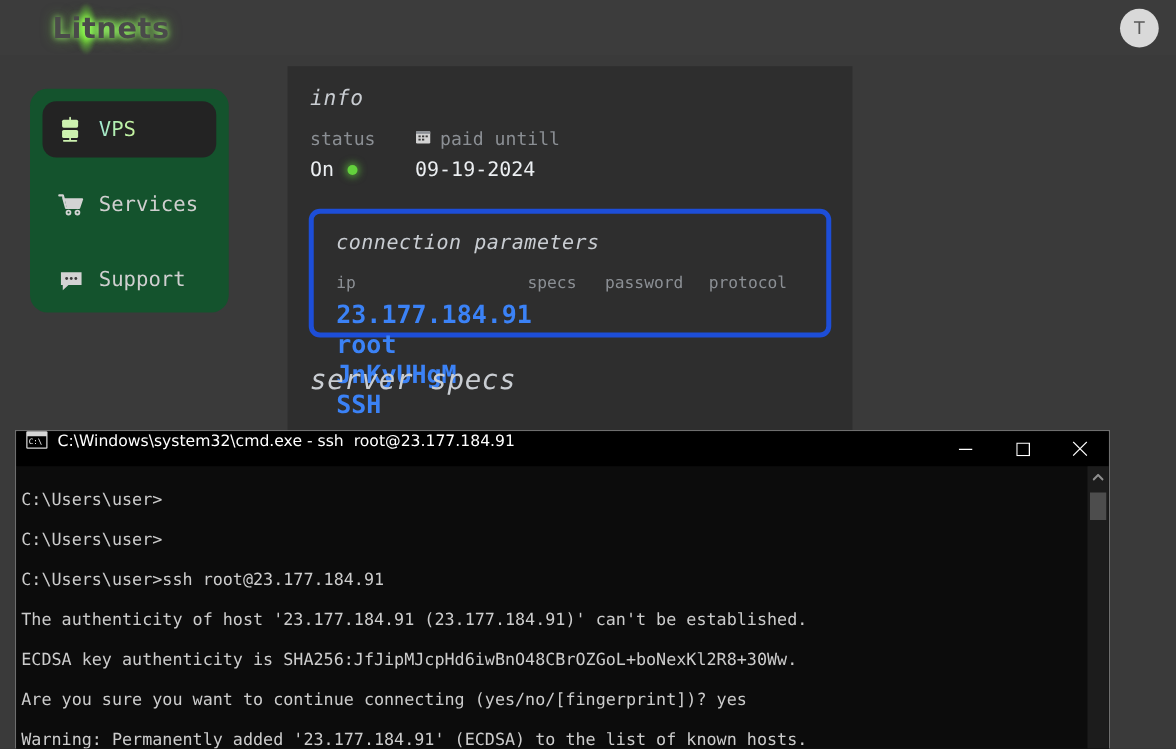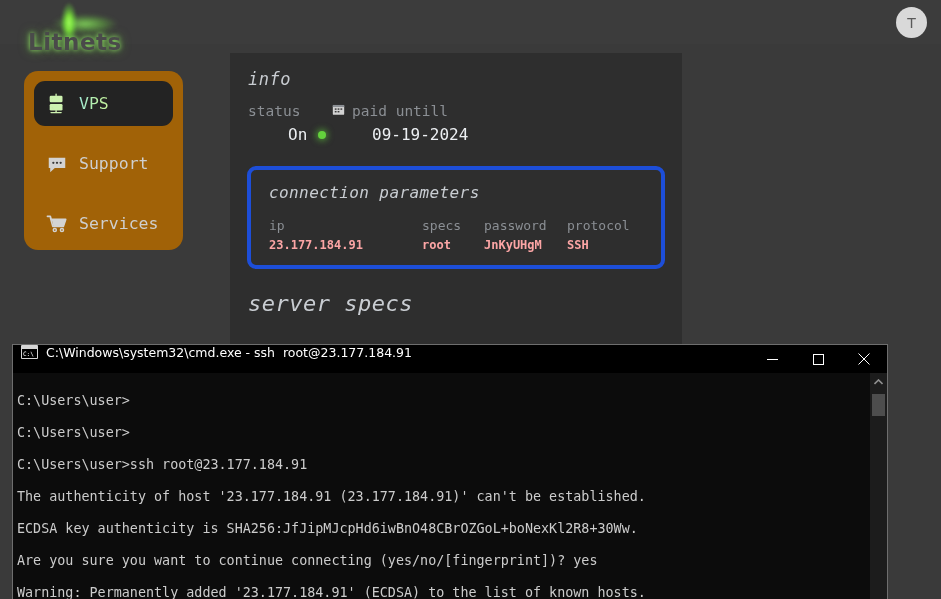--- a/index.html
+++ b/index.html
@@ -23,39 +23,38 @@
     position: absolute; left: 28px; top: -6px; width: 26px; height: 54px;
     background: radial-gradient(ellipse 11px 27px at 50% 50%, #b4ff66 0%, #7ee03a 26%, rgba(110,220,60,.45) 52%, rgba(90,200,50,0) 78%);
     filter: blur(1px);
   }
   .logo-glow2 {
     position: absolute; left: 16px; top: 10px; width: 82px; height: 24px;
     background: radial-gradient(ellipse 41px 12px at 50% 50%, rgba(150,255,100,.75) 0%, rgba(120,230,70,.38) 45%, rgba(110,220,60,0) 80%);
     filter: blur(2px);
   }
   .logo-text {
-    position: absolute; left: 0; top: 8px;
+    position: absolute; left: 14px; top: 8px;
     font-family: "DejaVu Sans", sans-serif;
     font-weight: bold; font-size: 23px; letter-spacing: .5px;
     color: #4a4a4a;
     text-shadow: 0 0 5px rgba(160,255,110,.85), 0 0 11px rgba(120,230,70,.55);
-    margin-top: 19px;
   }
   .avatar {
     position: absolute; right: 14px; top: 7px;
     width: 31px; height: 31px; border-radius: 50%;
     background: #d9d9d9;
     display: flex; align-items: center; justify-content: center;
     font-family: "DejaVu Sans", sans-serif; font-size: 14px; color: #5a5a5a;
   }
 
   
   .sidebar {
     position: absolute; left: 24px; top: 71px; width: 159px; height: 179px;
-    background: #a16207; border-radius: 14px;
+    background: #14532d; border-radius: 14px;
     padding: 10px 10px;
   }
   .nav-item {
     display: flex; align-items: center; gap: 11px;
     height: 45px; padding: 0 12px; border-radius: 11px;
     margin-bottom: 15px;
     color: #cfcfcf; font-size: 16.5px;
     font-family: "DejaVu Sans Mono", monospace;
   }
   .nav-item.active { background: #232323; }
@@ -71,33 +70,33 @@
     background: #2e2e2e; overflow: hidden;
   }
   .card-title {
     font-style: italic; font-size: 17px; color: #c9cdd2;
     padding: 16px 0 0 18px; letter-spacing: .5px;
   }
   .info-grid { padding: 14px 0 0 18px; }
   .info-hdr { display: flex; align-items: center; font-size: 14.5px; color: #8b8f94; }
   .info-hdr .c1 { width: 84px; }
   .info-hdr .cal { margin-right: 7px; display:inline-block; vertical-align:-2px; }
-  .info-val { display: flex; align-items: flex-end; font-size: 16px; color: #eceff2; margin-top: 6px; margin-left: 40px; }
+  .info-val { display: flex; align-items: flex-end; font-size: 16px; color: #eceff2; margin-top: 6px; }
   .info-val .c1 { width: 84px; display: flex; align-items: center; gap: 11px; }
   .dot { width: 8px; height: 8px; border-radius: 50%; background: #63d13c;
          box-shadow: 0 0 6px 2px rgba(99,209,60,.55); }
 
   .conn-box {
     margin: 22px 0 0 17px; width: 418px; height: 103px;
     border: 4px solid #1d4ed8; border-radius: 9px; padding: 13px 0 0 18px;
   }
   .conn-title { font-style: italic; font-size: 16px; color: #c9cdd2; letter-spacing:.4px; }
   .conn-hdr, .conn-val { display: flex; font-size: 13px; }
   .conn-hdr { color: #8b8f94; margin-top: 16px; }
-  .conn-val { color: #fca5a5; font-size: 12px; margin-top: 5px; font-weight: 600; }
+  .conn-val { color: #3b82f6; font-size: 20px; margin-top: 5px; font-weight: 600; flex-direction: column; }
   .col-ip { width: 153px; }
   .col-login { width: 62px; }
   .col-pass { width: 83px; }
   .col-proto { width: 60px; }
   .specs-title { font-style: italic; font-size: 22px; color: #c9cdd2; padding: 22px 0 0 18px; letter-spacing:.5px; }
 
   
   .cmd {
     position: absolute; left: 12px; top: 344px; width: 876px; height: 255px;
     background: #000; border: 1px solid #6e6e6e; border-bottom: none;
@@ -178,39 +177,39 @@
           <path d="M11 19.2v2M5.5 21.4h11" stroke="#cdf2b0" stroke-width="1.5" stroke-linecap="round"></path>
           <path d="M11 1.2v1.6" stroke="#cdf2b0" stroke-width="1.5" stroke-linecap="round"></path>
         </svg>
       </span>
       <span class="nav-label-vps">VPS</span>
     </div>
 
     <div class="nav-item">
       <span class="nav-icon">
         <svg viewBox="0 0 24 24" width="22" height="22">
+          <path d="M1.5 3.6h3.2l1 3.4h15.8l-2.6 7.6H7.4L4.9 5.6" fill="none" stroke="#d3d3d3" stroke-width="1.8" stroke-linejoin="round" stroke-linecap="round"></path>
+          <path d="M6.2 7h15.3l-2.6 7.6H8.1z" fill="#d3d3d3"></path>
+          <circle cx="9.6" cy="18.6" r="1.7" fill="none" stroke="#d3d3d3" stroke-width="1.6"></circle>
+          <circle cx="17.4" cy="18.6" r="1.7" fill="none" stroke="#d3d3d3" stroke-width="1.6"></circle>
+        </svg>
+      </span>
+      <span>Services</span>
+    </div>
+
+    <div class="nav-item">
+      <span class="nav-icon">
+        <svg viewBox="0 0 24 24" width="22" height="22">
           <path d="M3 5.2h18v11.2H9.6L4.6 21v-4.6H3z" fill="#d3d3d3"></path>
           <circle cx="8" cy="10.7" r="1.25" fill="#3a3a3a"></circle>
           <circle cx="12" cy="10.7" r="1.25" fill="#3a3a3a"></circle>
           <circle cx="16" cy="10.7" r="1.25" fill="#3a3a3a"></circle>
         </svg>
       </span>
       <span>Support</span>
-    </div>
-
-    <div class="nav-item">
-      <span class="nav-icon">
-        <svg viewBox="0 0 24 24" width="22" height="22">
-          <path d="M1.5 3.6h3.2l1 3.4h15.8l-2.6 7.6H7.4L4.9 5.6" fill="none" stroke="#d3d3d3" stroke-width="1.8" stroke-linejoin="round" stroke-linecap="round"></path>
-          <path d="M6.2 7h15.3l-2.6 7.6H8.1z" fill="#d3d3d3"></path>
-          <circle cx="9.6" cy="18.6" r="1.7" fill="none" stroke="#d3d3d3" stroke-width="1.6"></circle>
-          <circle cx="17.4" cy="18.6" r="1.7" fill="none" stroke="#d3d3d3" stroke-width="1.6"></circle>
-        </svg>
-      </span>
-      <span>Services</span>
     </div>
   </div>
 
   <div class="main-card">
     <div class="card-title">info</div>
 
     <div class="info-grid">
       <div class="info-hdr">
         <span class="c1">status</span>
         <span class="cal">

